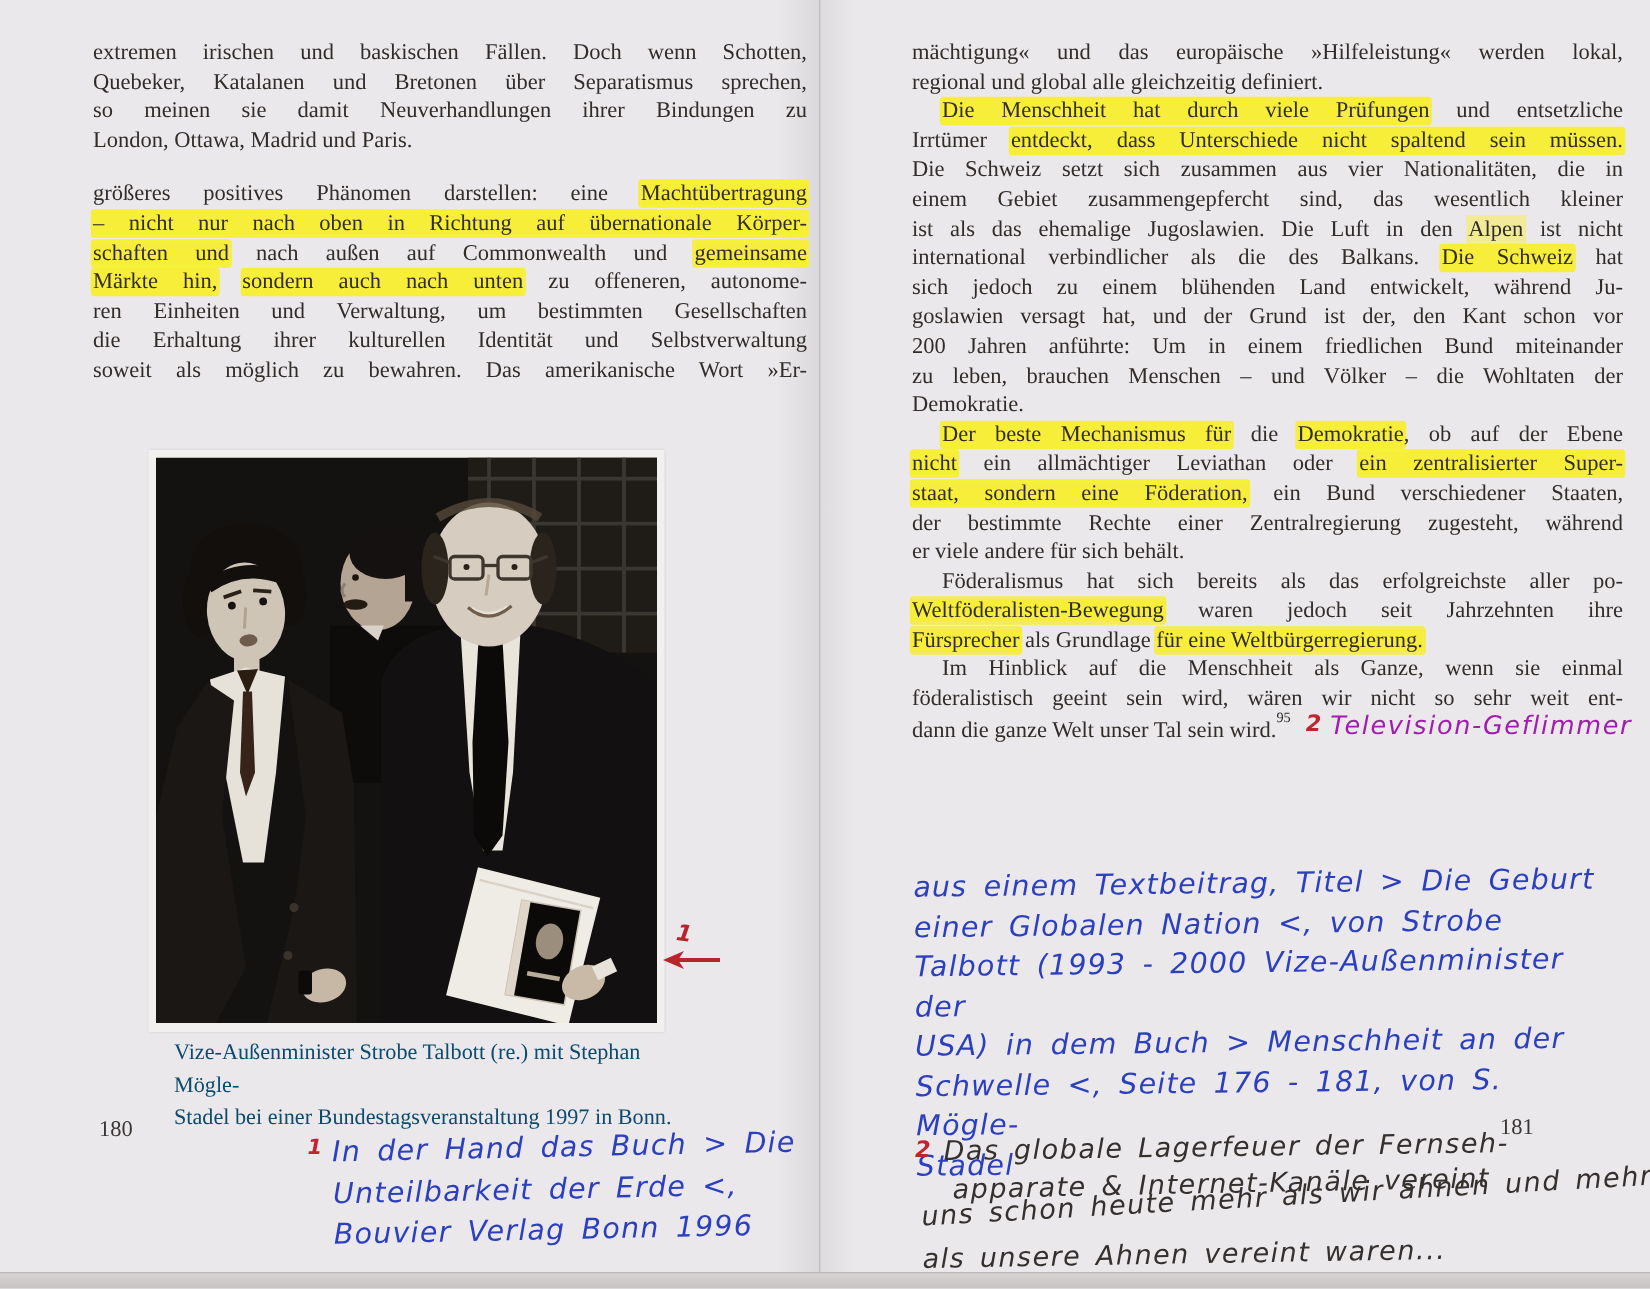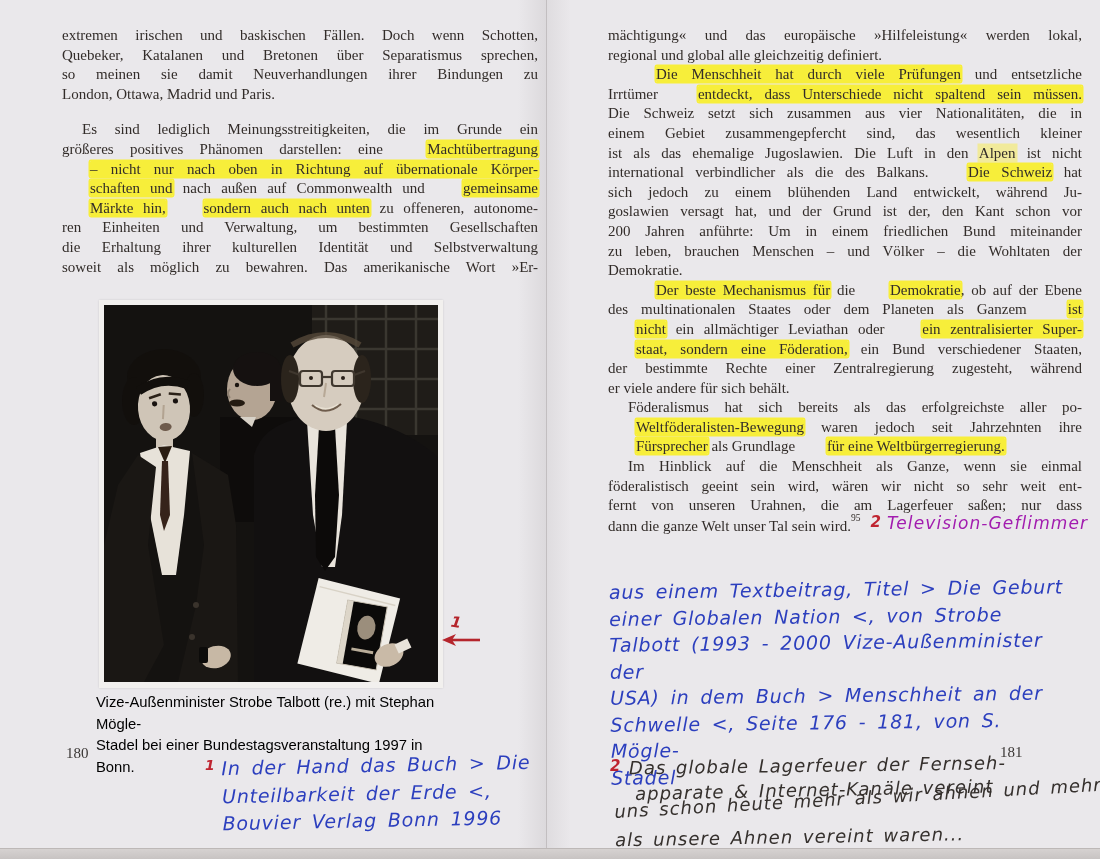--- a/index.html
+++ b/index.html
@@ -18,37 +18,37 @@
     background:linear-gradient(to right,rgba(122,115,118,0.10),rgba(122,115,118,0));}
 
   .body-text{position:absolute;font-size:15px;line-height:19.6px;}
   .para{margin:0;}
   .para + .para{margin-top:0;}
   .para.gap{margin-top:16px;}
   .tline{text-align:justify;text-align-last:justify;height:19.6px;white-space:nowrap;}
   .tline.nj{text-align:center;text-align-last:left;}
   .tline.ind{text-indent:20px;}
   .tline.nw{overflow:visible;}
-  .hl{background:#f7ee3a;box-shadow:0 0 0 1.5px #f7ee3a;border-radius:1px;margin-left:28px;}
+  .hl{background:#f7ee3a;box-shadow:0 0 0 1.5px #f7ee3a;border-radius:1px;}
   .hl2{background:rgba(246,235,90,0.55);box-shadow:0 0 0 1.5px rgba(246,235,90,0.55);}
   sup{font-size:9.5px;line-height:0;position:relative;top:-4px;}
 
   .hand{font-family:"DejaVu Sans","Liberation Sans",sans-serif;font-style:italic;}
   .hand-red{color:#bf2430;font-weight:bold;font-size:15px;position:relative;top:-4px;
     margin-left:10px;margin-right:6px;font-family:"DejaVu Sans",sans-serif;font-style:italic;}
   .hand-dark{color:#a21caf;font-size:17px;letter-spacing:1.1px;position:relative;top:-2px;
     font-family:"DejaVu Sans",sans-serif;font-style:italic;}
 
   .photo-frame{position:absolute;left:99px;top:300px;width:344px;height:388px;background:#f2f0ee;
     box-shadow:0 0 2px rgba(0,0,0,0.12);}
   .photo-frame svg{position:absolute;left:5px;top:5px;}
 
-  .caption{position:absolute;left:96px;top:692px;width:350px;
-    font-family:Liberation Sans, sans-serif;
-    font-size:14.8px;line-height:21.5px;color:#000000;}
+  .caption{position:absolute;left:116px;top:692px;width:350px;
+    font-family:Liberation Serif, serif;
+    font-size:14.8px;line-height:21.5px;color:#0c4a6e;}
 
   .pagenum{position:absolute;font-size:15px;color:#3a3634;}
 
   .red-arrow{position:absolute;left:438px;top:610px;}
 
   .note{position:absolute;}
   .note-blue{color:#2c3fbe;font-size:19px;letter-spacing:0.8px;word-spacing:4px;}
   .note-blue-left{left:222px;top:752px;line-height:27.5px;transform:rotate(-1.2deg);}
   .note-blue-right{left:610px;top:576px;line-height:26.5px;transform:rotate(-0.7deg);width:470px;}
   .note-marker{position:absolute;color:#bf2430;font-weight:bold;font-size:14px;
@@ -70,21 +70,20 @@
   <div class="bottom-band"></div>
 
   <div class="body-text" style="left:62px;top:26px;width:476px">
       <div class="para">
         <div class="tline"><span>extremen irischen und baskischen Fällen. Doch wenn Schotten,</span></div>
         <div class="tline"><span>Quebeker, Katalanen und Bretonen über Separatismus sprechen,</span></div>
         <div class="tline"><span>so meinen sie damit Neuverhandlungen ihrer Bindungen zu</span></div>
         <div class="tline nj"><span>London, Ottawa, Madrid und Paris.</span></div>
       </div>
       <div class="para gap">
-        <div class="tline ind"><span>Es sind lediglich Meinungsstreitigkeiten, die im Grunde ein</span></div>
         <div class="tline"><span>größeres positives Phänomen darstellen: eine </span><span class="hl">Machtübertragung</span></div>
         <div class="tline"><span class="hl">– nicht nur nach oben in Richtung auf übernationale Körper-</span></div>
         <div class="tline"><span class="hl">schaften und</span><span> nach außen auf Commonwealth und </span><span class="hl">gemeinsame</span></div>
         <div class="tline"><span class="hl">Märkte hin,</span><span> </span><span class="hl">sondern auch nach unten</span><span> zu offeneren, autonome-</span></div>
         <div class="tline"><span>ren Einheiten und Verwaltung, um bestimmten Gesellschaften</span></div>
         <div class="tline"><span>die Erhaltung ihrer kulturellen Identität und Selbstverwaltung</span></div>
         <div class="tline"><span>soweit als möglich zu bewahren. Das amerikanische Wort »Er-</span></div>
       </div>
     </div>
 
@@ -212,35 +211,33 @@
         <div class="tline"><span>ist als das ehemalige Jugoslawien. Die Luft in den </span><span class="hl2">Alpen</span><span> ist nicht</span></div>
         <div class="tline"><span>international verbindlicher als die des Balkans. </span><span class="hl">Die Schweiz</span><span> hat</span></div>
         <div class="tline"><span>sich jedoch zu einem blühenden Land entwickelt, während Ju-</span></div>
         <div class="tline"><span>goslawien versagt hat, und der Grund ist der, den Kant schon vor</span></div>
         <div class="tline"><span>200 Jahren anführte: Um in einem friedlichen Bund miteinander</span></div>
         <div class="tline"><span>zu leben, brauchen Menschen – und Völker – die Wohltaten der</span></div>
         <div class="tline nj"><span>Demokratie.</span></div>
       </div>
       <div class="para">
         <div class="tline ind"><span class="hl">Der beste Mechanismus für</span><span> die </span><span class="hl">Demokratie</span><span>, ob auf der Ebene</span></div>
-        <div class="tline"><span>des multinationalen Staates oder dem Planeten als Ganzem </span><span class="hl">ist</span></div>
         <div class="tline"><span class="hl">nicht</span><span> ein allmächtiger Leviathan oder </span><span class="hl">ein zentralisierter Super-</span></div>
         <div class="tline"><span class="hl">staat, sondern eine Föderation,</span><span> ein Bund verschiedener Staaten,</span></div>
         <div class="tline"><span>der bestimmte Rechte einer Zentralregierung zugesteht, während</span></div>
         <div class="tline nj"><span>er viele andere für sich behält.</span></div>
       </div>
       <div class="para">
         <div class="tline ind"><span>Föderalismus hat sich bereits als das erfolgreichste aller po-</span></div>
         <div class="tline"><span class="hl">Weltföderalisten-Bewegung</span><span> waren jedoch seit Jahrzehnten ihre</span></div>
         <div class="tline nj"><span class="hl">Fürsprecher</span><span> als Grundlage </span><span class="hl">für eine Weltbürgerregierung.</span></div>
       </div>
       <div class="para">
         <div class="tline ind"><span>Im Hinblick auf die Menschheit als Ganze, wenn sie einmal</span></div>
         <div class="tline"><span>föderalistisch geeint sein wird, wären wir nicht so sehr weit ent-</span></div>
-        <div class="tline"><span>fernt von unseren Urahnen, die am Lagerfeuer saßen; nur dass</span></div>
         <div class="tline nj nw"><span>dann die ganze Welt unser Tal sein wird.</span><sup>95</sup><span class="hand-red">2</span><span class="hand-dark">Television-Geflimmer</span></div>
       </div>
     </div>
 
   <div class="note hand note-blue note-blue-right">
       <div>aus einem Textbeitrag, Titel &gt; Die Geburt</div>
       <div>einer Globalen Nation &lt;, von Strobe</div>
       <div>Talbott (1993 - 2000 Vize-Außenminister der</div>
       <div>USA) in dem Buch &gt; Menschheit an der</div>
       <div>Schwelle &lt;, Seite 176 - 181, von S. Mögle-</div>

